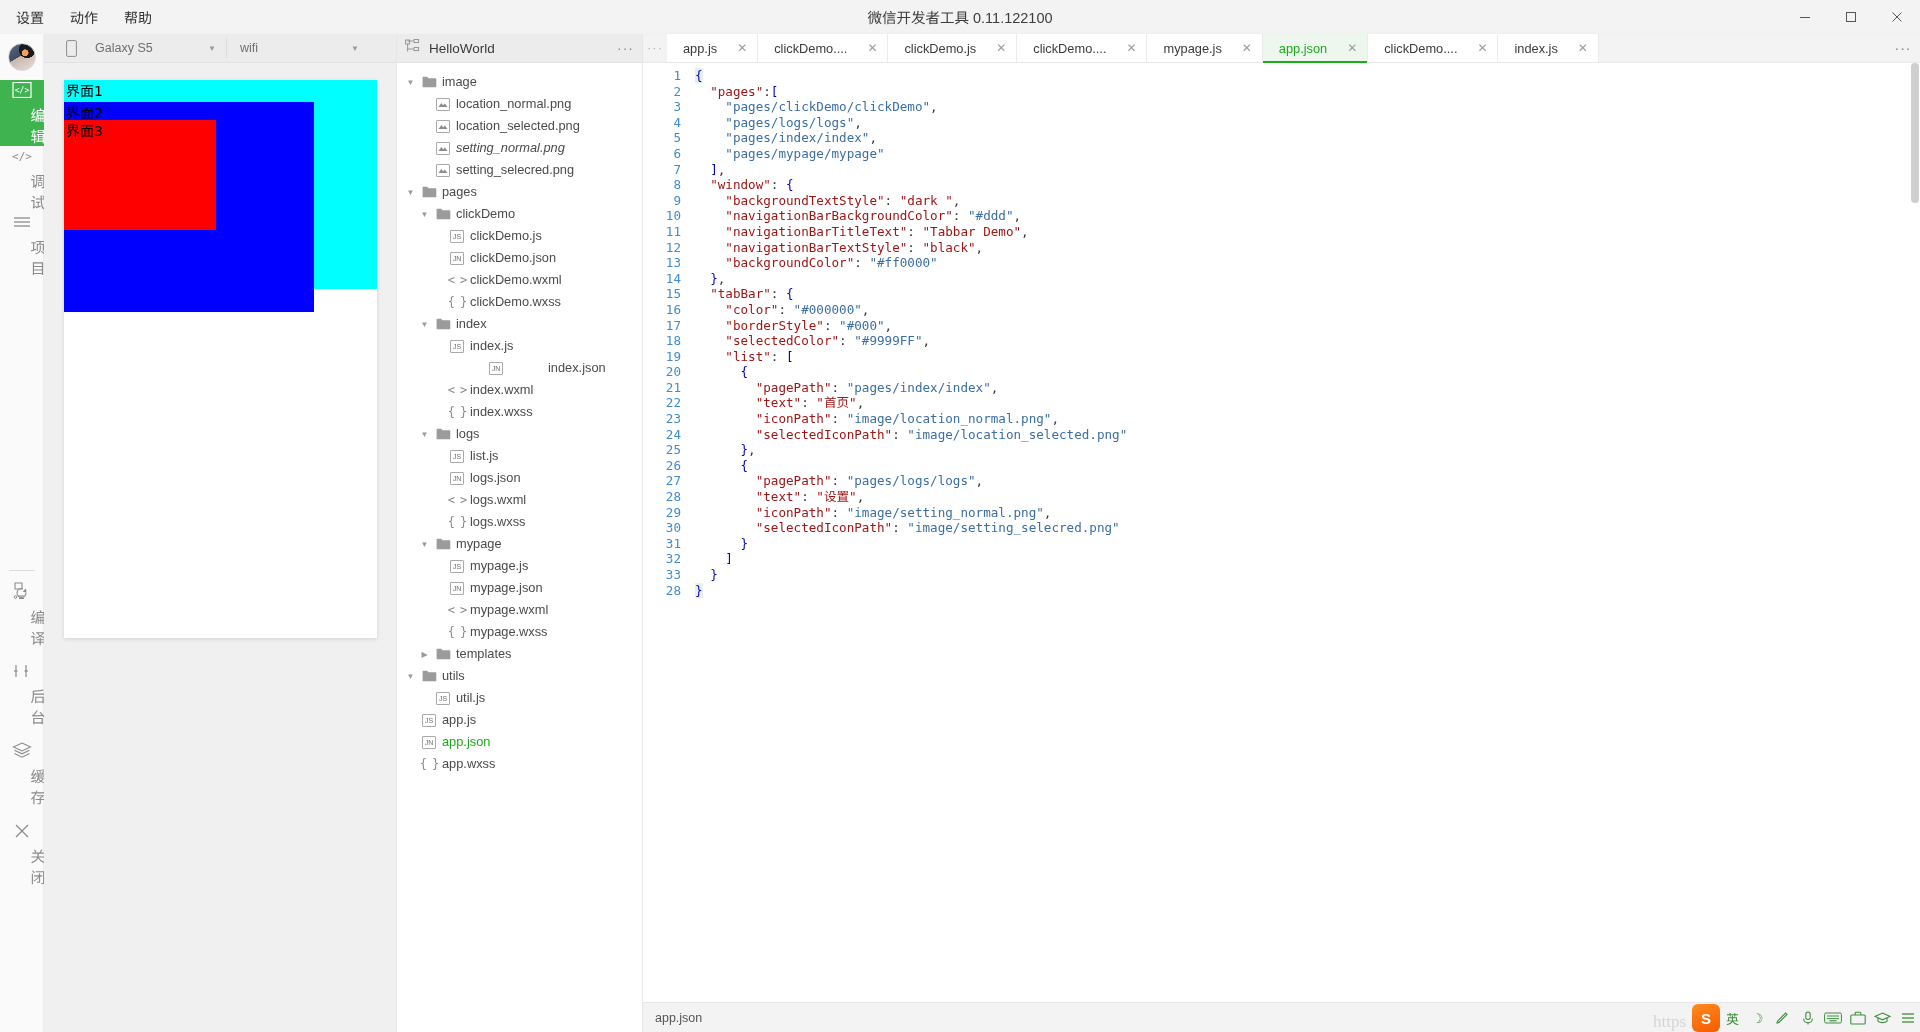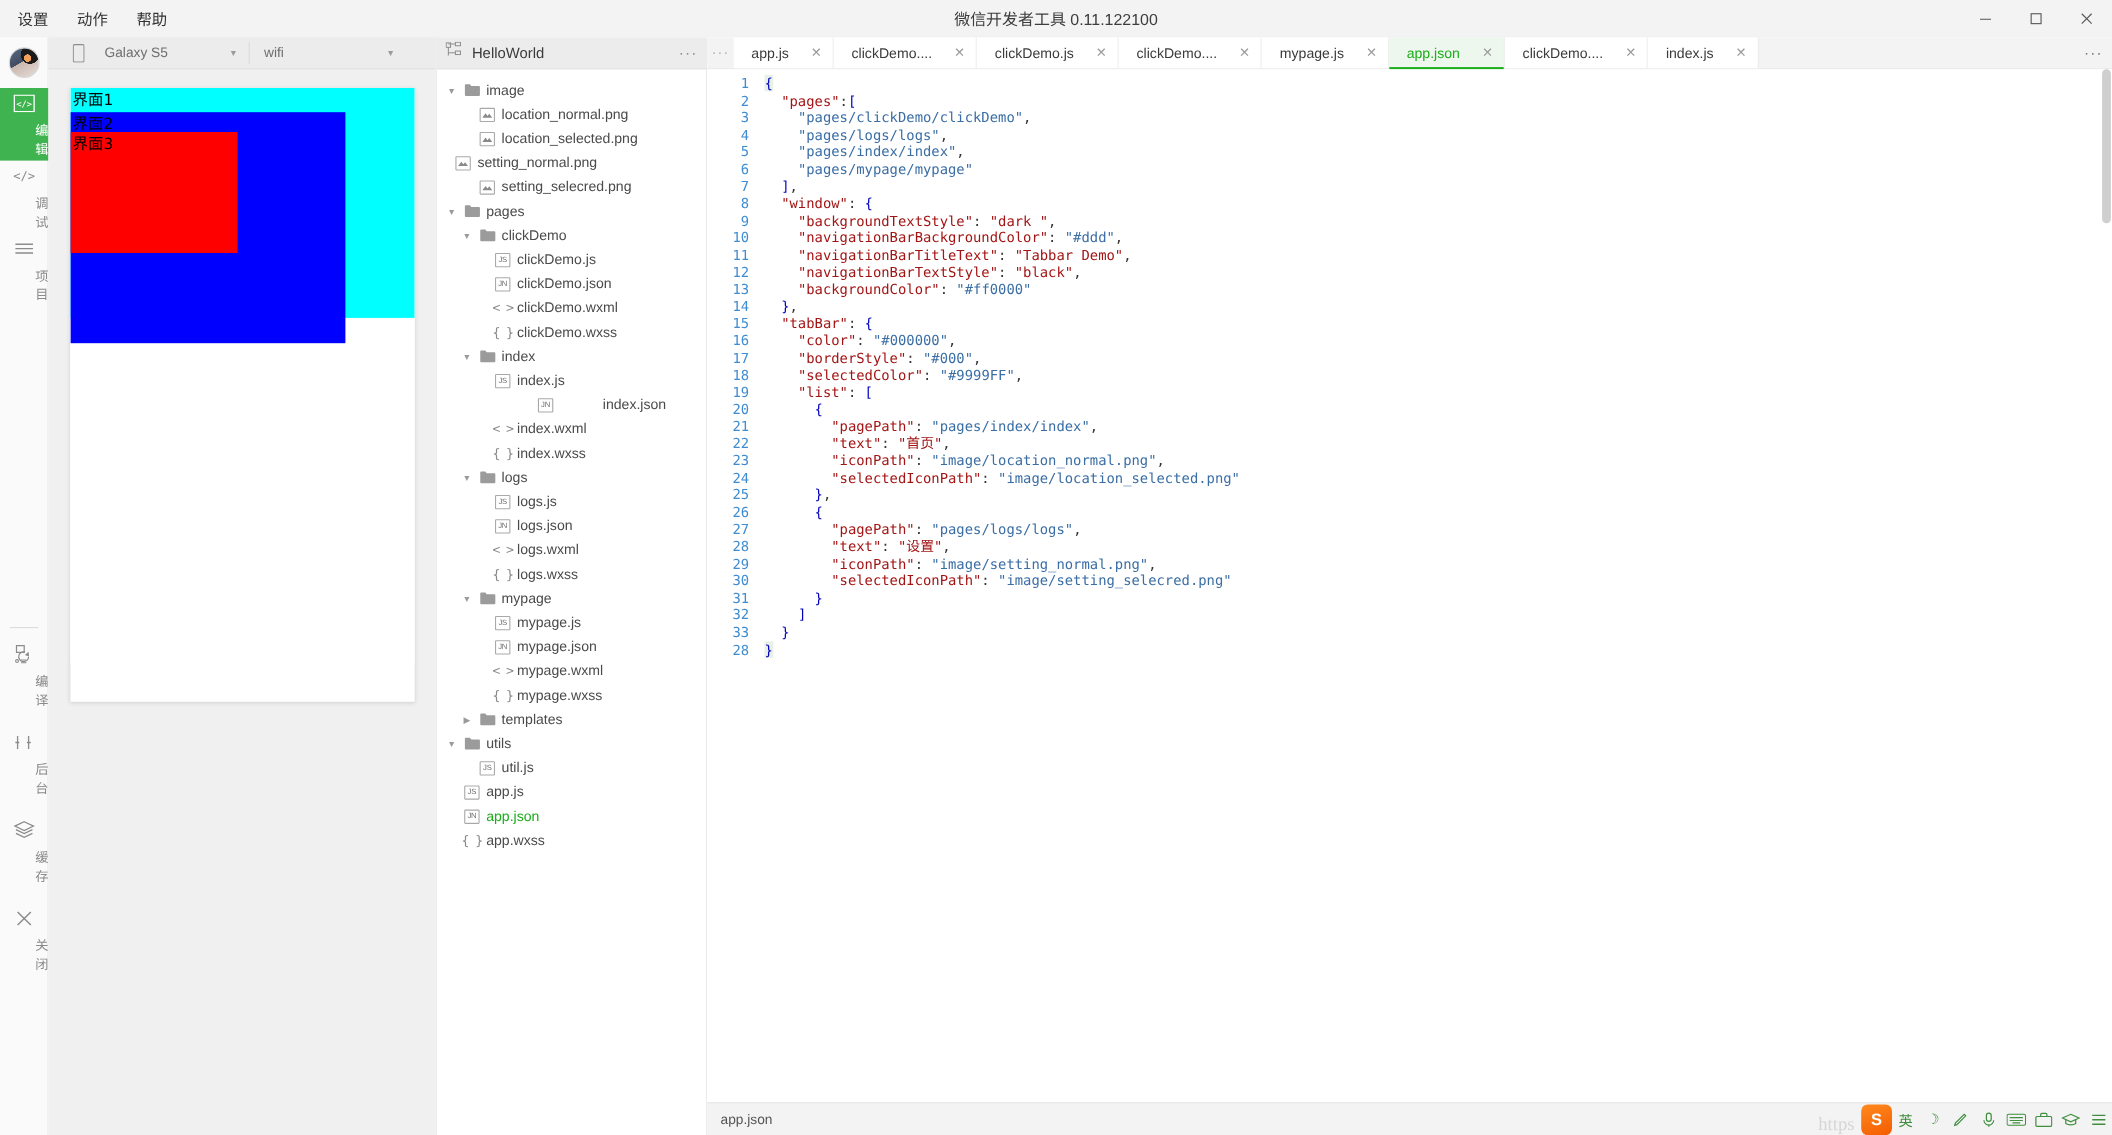--- a/index.html
+++ b/index.html
@@ -57,21 +57,21 @@
     width: 44px; height: 66px;
     display: flex; flex-direction: column; align-items: center; justify-content: center;
     gap: 5px; color: #8b8b8b; cursor: default;
   }
   #rail .rail-item.active { background: #3eb34f; color: #ffffff; }
   #rail .rail-item .glyph {
     font-size: 15px; line-height: 1; height: 20px;
     display: flex; align-items: center; justify-content: center;
   }
   #rail .rail-item .glyph svg { display:block; }
-  #rail .rail-item .rlabel { font-size: 12px; letter-spacing: 0px; margin-left: 32px; }
+  #rail .rail-item .rlabel { font-size: 15px; letter-spacing: 0px; margin-left: 32px; }
   #rail .rail-sep { width: 26px; height: 1px; background: #dcdcdc; margin: 0 auto; }
 
   
   #simpane {
     position: absolute; left: 44px; top: 34px; width: 352px; height: 998px;
     background: #f0f0f0;
   }
   #sim-toolbar {
     position: absolute; left: 0; top: 0; width: 352px; height: 29px;
     background: #ececec; display: flex; align-items: center; padding-left: 16px; gap: 4px;
@@ -405,21 +405,21 @@
         <span class="tw"></span>
         <span class="ic">
           <span class="badge" style="font-size:0;">
             <svg width="10" height="8" viewBox="0 0 10 8">
               <path d="M0.5 7 L3.4 3 L5.2 5.4 L6.8 3.4 L9.5 7 Z" fill="#8a8a8a"></path>
             </svg>
           </span>
         </span>
         <span class="tlabel">location_selected.png</span>
       </div>
-      <div class="trow" style="">
+      <div class="trow" style="padding-left: 22px; font-style: italic;">
         <span class="tw"></span>
         <span class="ic">
           <span class="badge" style="font-size:0;">
             <svg width="10" height="8" viewBox="0 0 10 8">
               <path d="M0.5 7 L3.4 3 L5.2 5.4 L6.8 3.4 L9.5 7 Z" fill="#8a8a8a"></path>
             </svg>
           </span>
         </span>
         <span class="tlabel">setting_normal.png</span>
       </div>
@@ -524,21 +524,21 @@
             <path d="M0.6 1.6 a0.9 0.9 0 0 1 0.9 -0.9 h3.7 l1.2 1.5 h7.0 a0.9 0.9 0 0 1 0.9 0.9 v7.3 a0.9 0.9 0 0 1 -0.9 0.9 H1.5 a0.9 0.9 0 0 1 -0.9 -0.9 Z" fill="#9b9b9b"></path>
           </svg>
         </span>
         <span class="tlabel">logs</span>
       </div>
       <div class="trow" style="padding-left: 36px;">
         <span class="tw"></span>
         <span class="ic">
           <span class="badge">JS</span>
         </span>
-        <span class="tlabel">logs.js</span>
+        <span class="tlabel">list.js</span>
       </div>
       <div class="trow" style="padding-left: 36px;">
         <span class="tw"></span>
         <span class="ic">
           <span class="badge">JN</span>
         </span>
         <span class="tlabel">logs.json</span>
       </div>
       <div class="trow" style="padding-left: 36px;">
         <span class="tw"></span>

